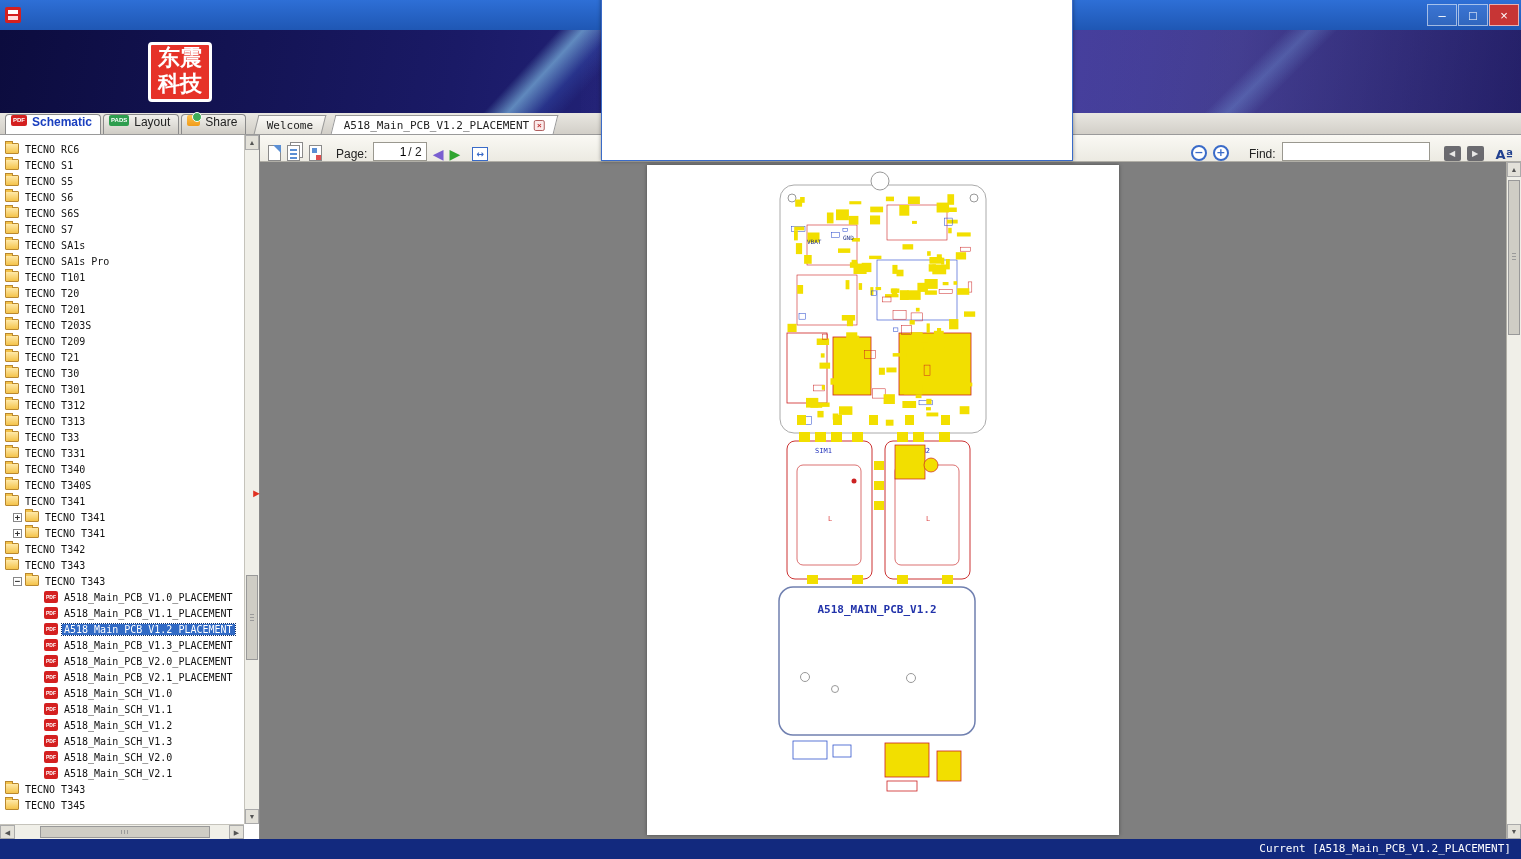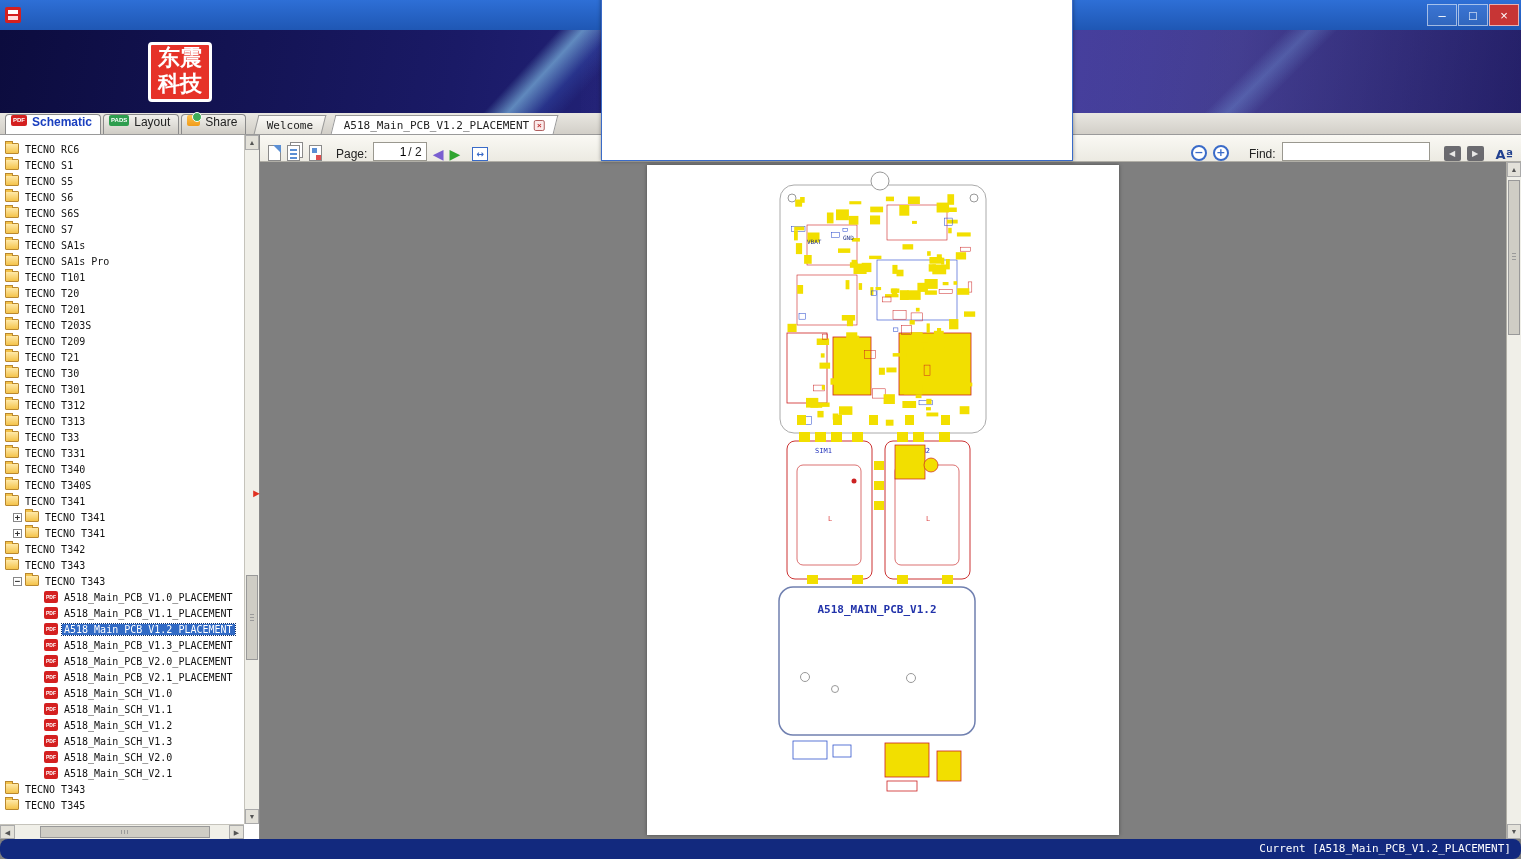--- a/index.html
+++ b/index.html
@@ -103,21 +103,21 @@
 
   .canvas { position:absolute; left:0; right:15px; top:27px; bottom:0; overflow:hidden; }
   .page { width:472px; height:670px; background:#fff; margin:3px auto 0; position:relative; box-shadow:0 0 4px rgba(0,0,0,.4); }
   .page svg { position:absolute; inset:0; }
 
   .view-vscroll { right:0; top:27px; bottom:0; width:15px; border-left:1px solid #b0aea6; }
 
   
   .statusbar { height:20px; display:flex; }
   .status-left { width:262px; background:#f2f1ec; border-top:1px solid #999; font:11px "DejaVu Sans Mono",monospace; color:#111; padding:3px 0 0 4px; }
-  .status-right { flex:1; background:#12297e; color:#fff; font:11px "DejaVu Sans Mono",monospace; text-align:right; padding:3px 10px 0 0;border-radius:8px; }
+  .status-right { flex:1; background:#12297e; color:#fff; font:11px "DejaVu Sans Mono",monospace; text-align:right; padding:3px 10px 0 0; }
 </style>
 </head>
 <body>
 
 <div class="titlebar">
   <span class="app-icon"></span>
   <span class="win-title">DZKJ Schematics</span>
   <span class="win-btns">
     <span class="win-btn">–</span>
     <span class="win-btn">□</span>

